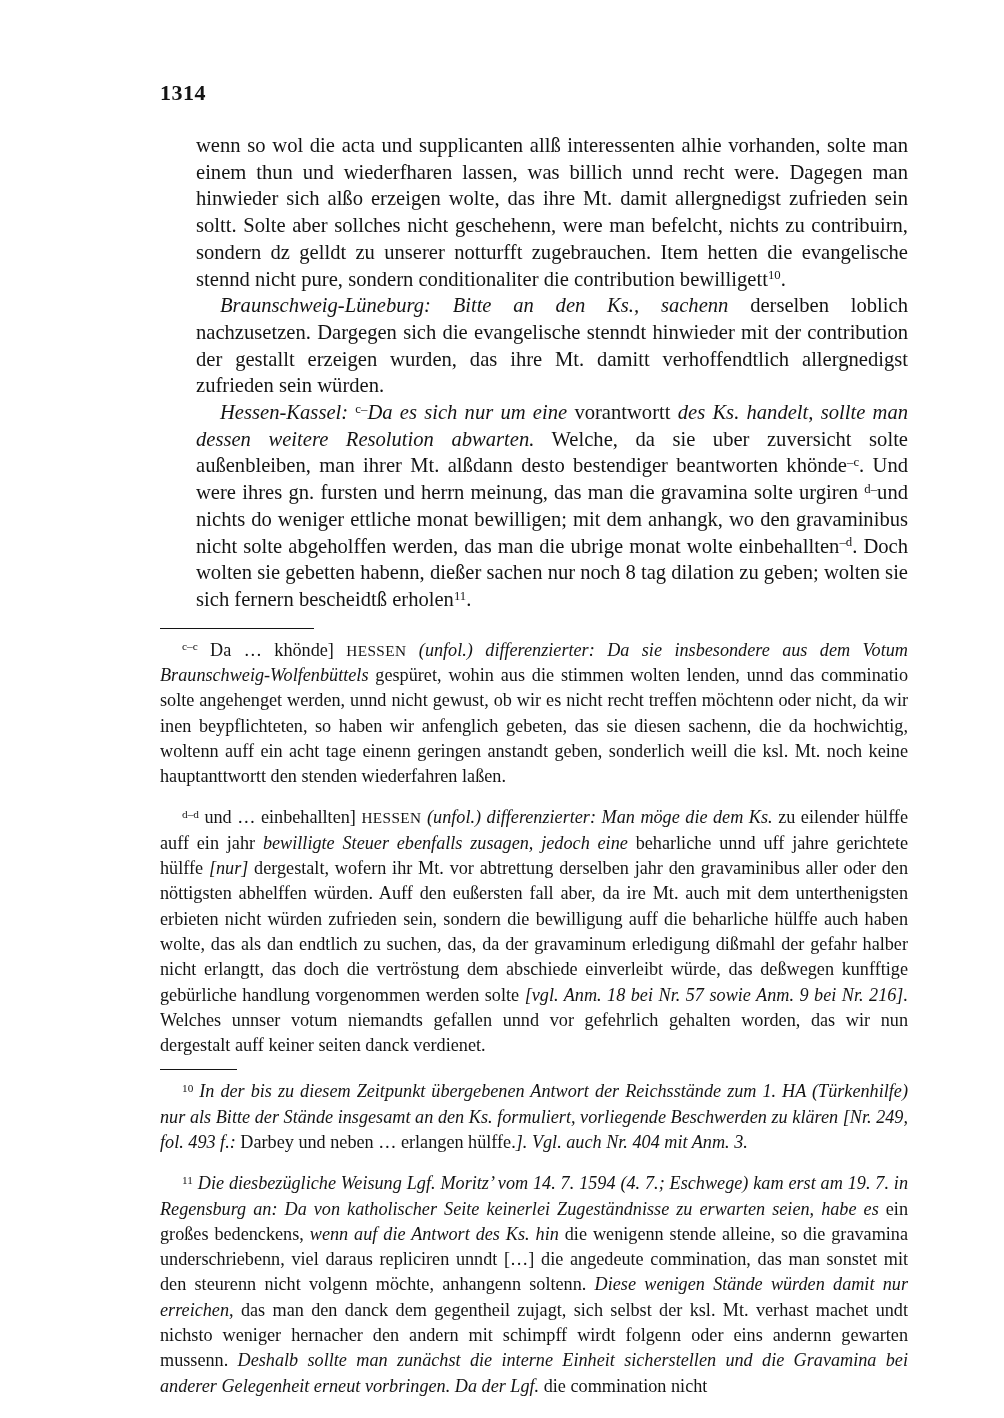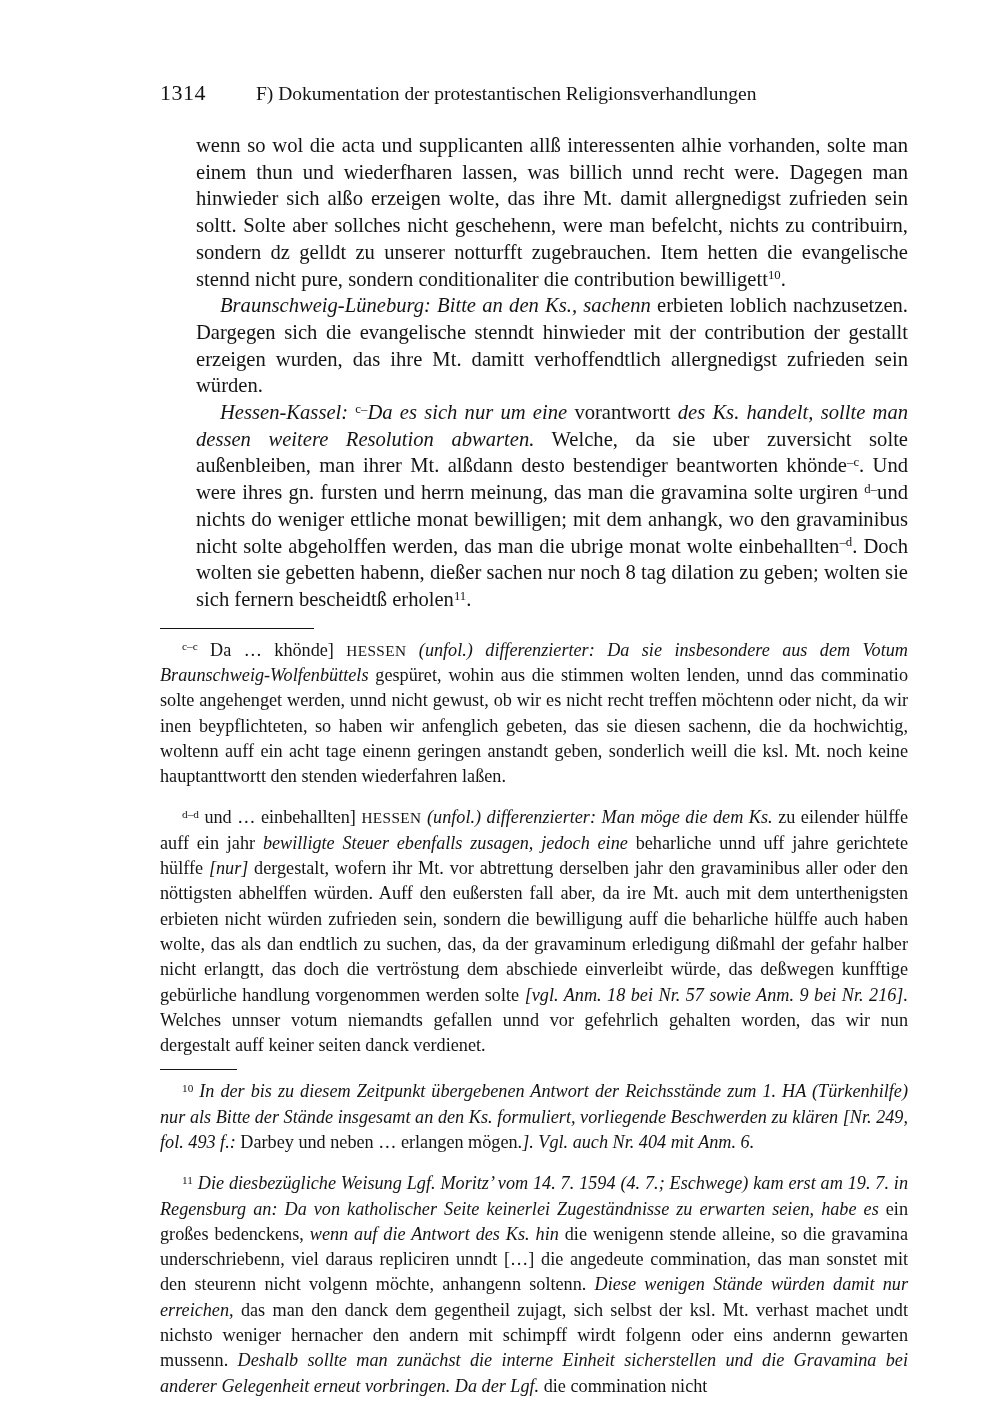--- a/index.html
+++ b/index.html
@@ -16,20 +16,21 @@
     position: absolute;
     top: 80px;
     left: 160px;
     width: 748px;
   }
   
   .running-head {
     display: flex;
     align-items: baseline;
     margin-bottom: 26px;
+    font-weight: bold;
   }
   .page-number {
     font-size: 22px;
     letter-spacing: 0.5px;
     flex: 0 0 auto;
   }
   .running-title {
     font-size: 19.5px;
     margin-left: 50px;
     flex: 0 0 auto;
@@ -84,36 +85,35 @@
     top: -0.48em;
   }
 </style>
 </head>
 <body>
 
 <div class="page">
 
   <header class="running-head">
     <span class="page-number">1314</span>
-    <span class="running-title">F) Dokumentation der protestantischen Religionsverhandlungen</span>
   </header>
 
   <section class="main-text" id="body-text">
       <p><span>wenn so wol die acta und supplicanten allß interessenten alhie vorhanden, solte man einem thun und wiederfharen lassen, was billich unnd recht were. Dagegen man hinwieder sich alßo erzeigen wolte, das ihre Mt. damit allergnedigst zufrieden sein soltt. Solte aber sollches nicht geschehenn, were man befelcht, nichts zu contribuirn, sondern dz gelldt zu unserer notturfft zugebrauchen. Item hetten die evangelische stennd nicht pure, sondern conditionaliter die contribution bewilligett</span><sup class="mark">10</sup><span>.</span></p>
-      <p class="indent"><span class="it">Braunschweig-Lüneburg: Bitte an den Ks., sachenn</span><span> erbieten loblich nachzusetzen. Dargegen sich die evangelische stenndt hinwieder mit der contribution der gestallt erzeigen wurden, das ihre Mt. damitt verhoffendtlich allergnedigst zufrieden sein würden.</span></p>
+      <p class="indent"><span class="it">Braunschweig-Lüneburg: Bitte an den Ks., sachenn</span><span> derselben loblich nachzusetzen. Dargegen sich die evangelische stenndt hinwieder mit der contribution der gestallt erzeigen wurden, das ihre Mt. damitt verhoffendtlich allergnedigst zufrieden sein würden.</span></p>
       <p class="indent"><span class="it">Hessen-Kassel: </span><sup class="mark">c–</sup><span class="it">Da es sich nur um eine </span><span>vorantwortt </span><span class="it">des Ks. handelt, sollte man dessen weitere Resolution abwarten.</span><span> Welche, da sie uber zuversicht solte außenbleiben, man ihrer Mt. alßdann desto bestendiger beantworten khönde</span><sup class="mark">–c</sup><span>. Und were ihres gn. fursten und herrn meinung, das man die gravamina solte urgiren </span><sup class="mark">d–</sup><span>und nichts do weniger ettliche monat bewilligen; mit dem anhangk, wo den gravaminibus nicht solte abgeholffen werden, das man die ubrige monat wolte einbehallten</span><sup class="mark">–d</sup><span>. Doch wolten sie gebetten habenn, dießer sachen nur noch 8 tag dilation zu geben; wolten sie sich fernern bescheidtß erholen</span><sup class="mark">11</sup><span>.</span></p>
     </section>
 
   <hr class="rule rule-apparatus">
 
   <section class="notes" id="apparatus-notes">
       <p><sup class="mark">c–c</sup><span> Da … khönde] </span><span class="scaps">HESSEN</span><span class="it"> (unfol.) differenzierter: Da sie insbesondere aus dem Votum Braunschweig-Wolfenbüttels</span><span> gespüret, wohin aus die stimmen wolten lenden, unnd das comminatio solte angehenget werden, unnd nicht gewust, ob wir es nicht recht treffen möchtenn oder nicht, da wir inen beypflichteten, so haben wir anfenglich gebeten, das sie diesen sachenn, die da hochwichtig, woltenn auff ein acht tage einenn geringen anstandt geben, sonderlich weill die ksl. Mt. noch keine hauptanttwortt den stenden wiederfahren laßen.</span></p>
       <p><sup class="mark">d–d</sup><span> und … einbehallten] </span><span class="scaps">HESSEN</span><span class="it"> (unfol.) differenzierter: Man möge die dem Ks.</span><span> zu eilender hülffe auff ein jahr </span><span class="it">bewilligte Steuer ebenfalls zusagen, jedoch eine</span><span> beharliche unnd uff jahre gerichtete hülffe </span><span class="it">[nur]</span><span> dergestalt, wofern ihr Mt. vor abtrettung derselben jahr den gravaminibus aller oder den nöttigsten abhelffen würden. Auff den eußersten fall aber, da ire Mt. auch mit dem unterthenigsten erbieten nicht würden zufrieden sein, sondern die bewilligung auff die beharliche hülffe auch haben wolte, das als dan endtlich zu suchen, das, da der gravaminum erledigung dißmahl der gefahr halber nicht erlangtt, das doch die vertröstung dem abschiede einverleibt würde, das deßwegen kunfftige gebürliche handlung vorgenommen werden solte </span><span class="it">[vgl. Anm. 18 bei Nr. 57 sowie Anm. 9 bei Nr. 216].</span><span> Welches unnser votum niemandts gefallen unnd vor gefehrlich gehalten worden, das wir nun dergestalt auff keiner seiten danck verdienet.</span></p>
     </section>
 
   <hr class="rule rule-footnotes">
 
   <section class="notes" id="footnote-notes">
-      <p><sup class="mark">10</sup><span class="it"> In der bis zu diesem Zeitpunkt übergebenen Antwort der Reichsstände zum 1. HA (Türkenhilfe) nur als Bitte der Stände insgesamt an den Ks. formuliert, vorliegende Beschwerden zu klären [Nr. 249, fol. 493 f.:</span><span> Darbey und neben … erlangen mögen.</span><span class="it">]. Vgl. auch Nr. 404 mit Anm. 6.</span></p>
+      <p><sup class="mark">10</sup><span class="it"> In der bis zu diesem Zeitpunkt übergebenen Antwort der Reichsstände zum 1. HA (Türkenhilfe) nur als Bitte der Stände insgesamt an den Ks. formuliert, vorliegende Beschwerden zu klären [Nr. 249, fol. 493 f.:</span><span> Darbey und neben … erlangen hülffe.</span><span class="it">]. Vgl. auch Nr. 404 mit Anm. 3.</span></p>
       <p><sup class="mark">11</sup><span class="it"> Die diesbezügliche Weisung Lgf. Moritz’ vom 14. 7. 1594 (4. 7.; Eschwege) kam erst am 19. 7. in Regensburg an: Da von katholischer Seite keinerlei Zugeständnisse zu erwarten seien, habe es</span><span> ein großes bedenckens, </span><span class="it">wenn auf die Antwort des Ks. hin</span><span> die wenigenn stende alleine, so die gravamina underschriebenn, viel daraus repliciren unndt […] die angedeute commination, das man sonstet mit den steurenn nicht volgenn möchte, anhangenn soltenn. </span><span class="it">Diese wenigen Stände würden damit nur erreichen,</span><span> das man den danck dem gegentheil zujagt, sich selbst der ksl. Mt. verhast machet undt nichsto weniger hernacher den andern mit schimpff wirdt folgenn oder eins andernn gewarten mussenn. </span><span class="it">Deshalb sollte man zunächst die interne Einheit sicherstellen und die Gravamina bei anderer Gelegenheit erneut vorbringen. Da der Lgf.</span><span> die commination nicht</span></p>
     </section>
 
 </div>
 
 </body></html>

